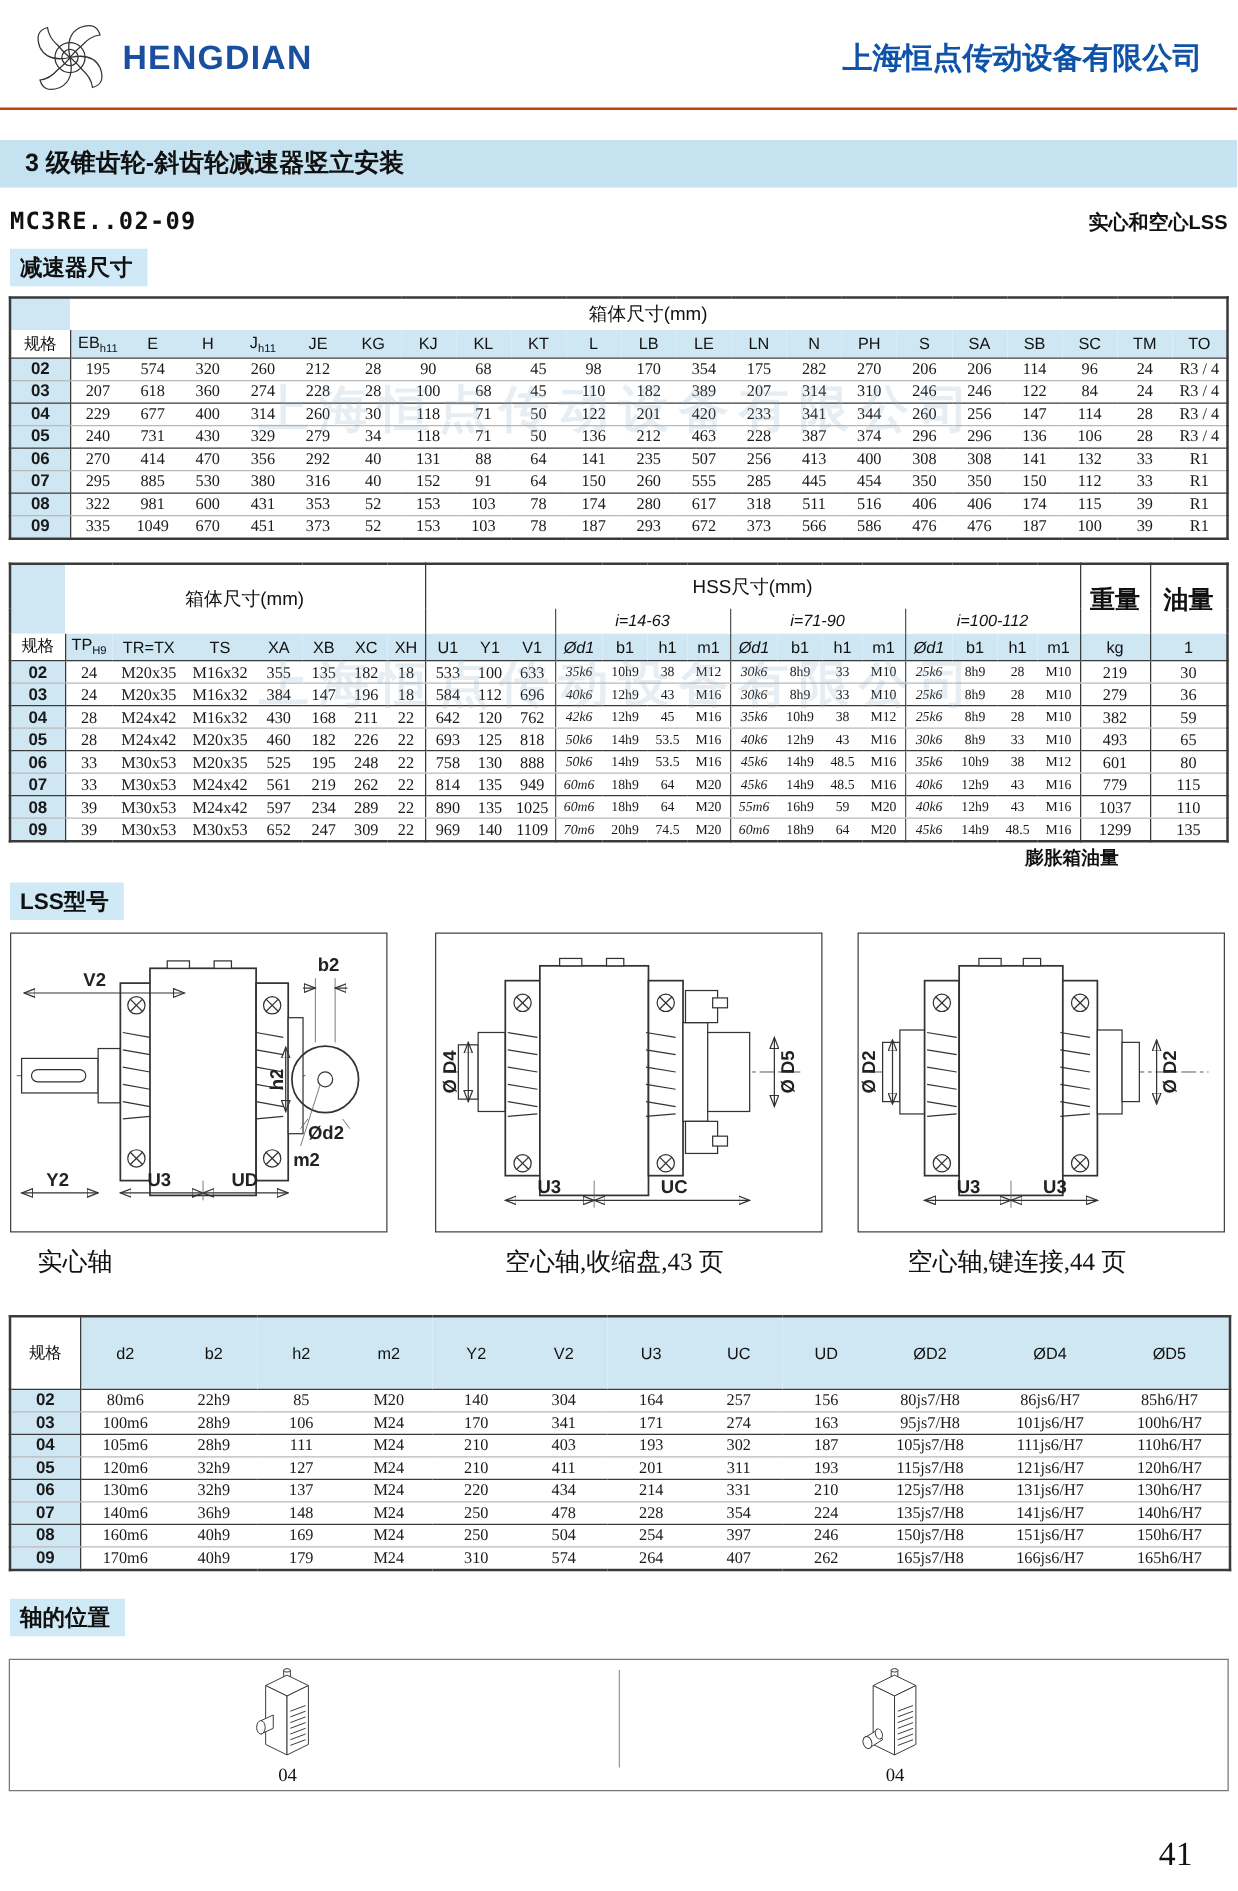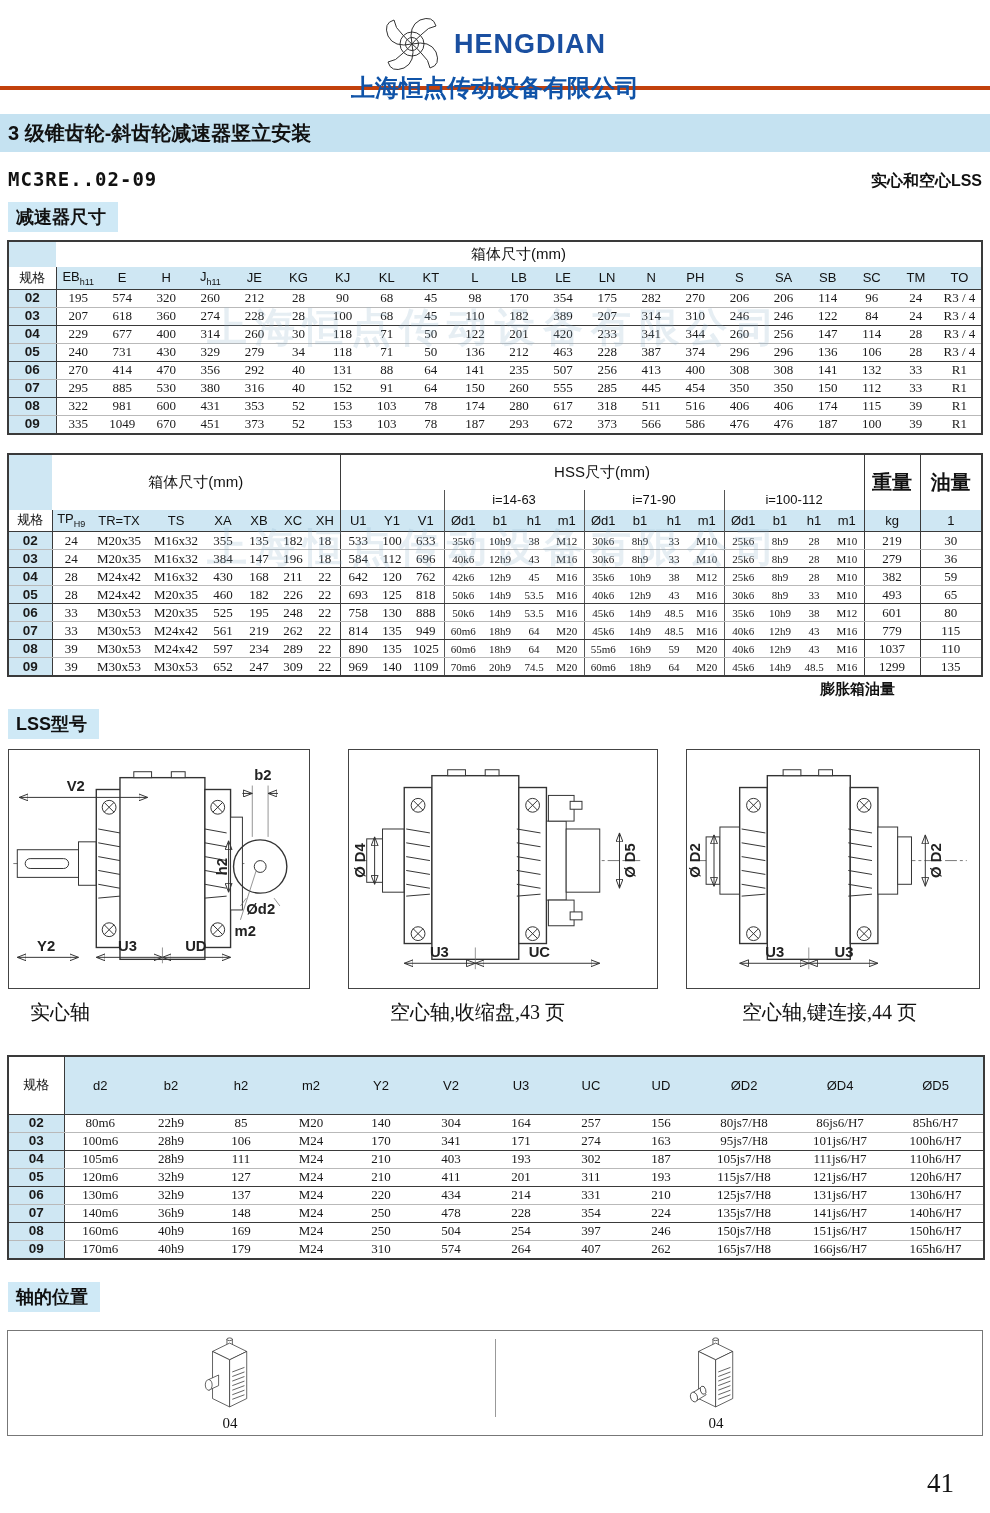--- a/index.html
+++ b/index.html
@@ -1,26 +1,26 @@
 <!DOCTYPE html>
 <html><head>
 <meta charset="utf-8">
 <style>
   html,body{margin:0;padding:0;background:#fff;}
   #page{position:relative;width:990px;height:1513px;background:#fff;overflow:hidden;
         font-family:"Liberation Sans",sans-serif;color:#111;}
   
   .hdr{display:flex;align-items:center;justify-content:space-between;
-       padding:16px 28px 10px 28px;border-bottom:4px solid #c2410c;height:60px;box-sizing:content-box;flex-direction:column;}
+       padding:16px 28px 10px 28px;border-bottom:2px solid #c2410c;height:60px;box-sizing:content-box;}
   .logo-wrap{display:flex;align-items:center;gap:14px;}
   .logo-text{font-size:27px;color:#1a4fa0;letter-spacing:1px;font-weight:bold;}
   .company{font-size:24px;font-weight:bold;color:#0f53a8;}
   
   .title-band{margin-top:24px;background:#c5e2f1;height:38px;line-height:38px;
-              font-size:20px;font-weight:bold;padding-left:8px;}
+              font-size:20px;font-weight:bold;padding-left:20px;}
   .model-line{display:flex;justify-content:space-between;align-items:baseline;
               margin:16px 8px 0 8px;}
   .model{font-family:"DejaVu Sans Mono","Liberation Mono",monospace;font-size:19px;font-weight:bold;letter-spacing:1px;}
   .model-right{font-size:16px;font-weight:bold;}
   .sec-label{display:inline-block;background:#cfe9f6;font-size:18px;font-weight:bold;
              padding:3px 12px 3px 8px;margin:10px 0 6px 8px;}
   
   table{border-collapse:collapse;table-layout:fixed;width:976px;margin:2px 7px 0 7px;
         border:2px solid #3a3a3a;}
   th{font-family:"Liberation Sans",sans-serif;font-size:13px;background:#cfe7f3;
@@ -28,21 +28,21 @@
   th sub{font-size:9px;}
   th.wh{background:#fff;}
   th.ttl{font-size:15px;}
   th.wt{font-size:20px;font-weight:bold;}
   td{font-family:"Liberation Serif","DejaVu Serif",serif;font-size:13px;text-align:center;
      height:17px;line-height:16px;padding:0;color:#1a1a1a;}
   td.spec{font-family:"Liberation Sans",sans-serif;font-weight:bold;font-size:13.5px;
           background:#cfe7f3;border-right:1.5px solid #3a3a3a;}
   th.spec-h{border-right:1.5px solid #3a3a3a;margin-top:44px;}
   td.sm{font-size:11px;}
-  .bl{border-left:1px solid #555;}
+  .bl{border-left:1px solid #555;font-style:italic;}
   .blS{border-left:1.5px solid #3a3a3a;}
   tbody td{border-bottom:1px solid #b9b9b9;}
   tbody tr:nth-child(even) td{border-bottom:1.6px solid #3a3a3a;}
   thead{border-bottom:1.6px solid #3a3a3a;}
   #t1 thead tr:nth-child(1){height:26px}
   #t1 thead tr:nth-child(2){height:22px}
   #t2 thead tr:nth-child(1){height:36px}
   #t2 thead tr:nth-child(2){height:20px}
   #t2 thead tr:nth-child(3){height:22px}
   #t3 thead tr:nth-child(1){height:58px}
@@ -841,22 +841,22 @@
         <text class="dim" x="78" y="210">U3</text>
         <line x1="122" y1="216" x2="192" y2="216" marker-start="url(#ar3)" marker-end="url(#ar3)"></line>
         <text class="dim" x="148" y="210">U3</text>
       </svg>
     </div>
   </div>
 
   
   <div class="captions">
     <span class="cap" style="left:30px;">实心轴</span>
-    <span class="cap" style="left:390px;font-family:Liberation Serif, serif;">空心轴,收缩盘,43 页</span>
-    <span class="cap" style="left:726px;margin-left:16px;">空心轴,键连接,44 页</span>
+    <span class="cap" style="left:404px;font-family:Liberation Serif, serif;">空心轴,收缩盘,43 页</span>
+    <span class="cap" style="left:726px;">空心轴,键连接,44 页</span>
   </div>
 
   
   <table id="t3" style="margin-top:26px;">
       <colgroup>
         <col style="width: 56px;">
         <col style="width: 72px;">
         <col style="width: 70px;">
         <col style="width: 70px;">
         <col style="width: 70px;">

